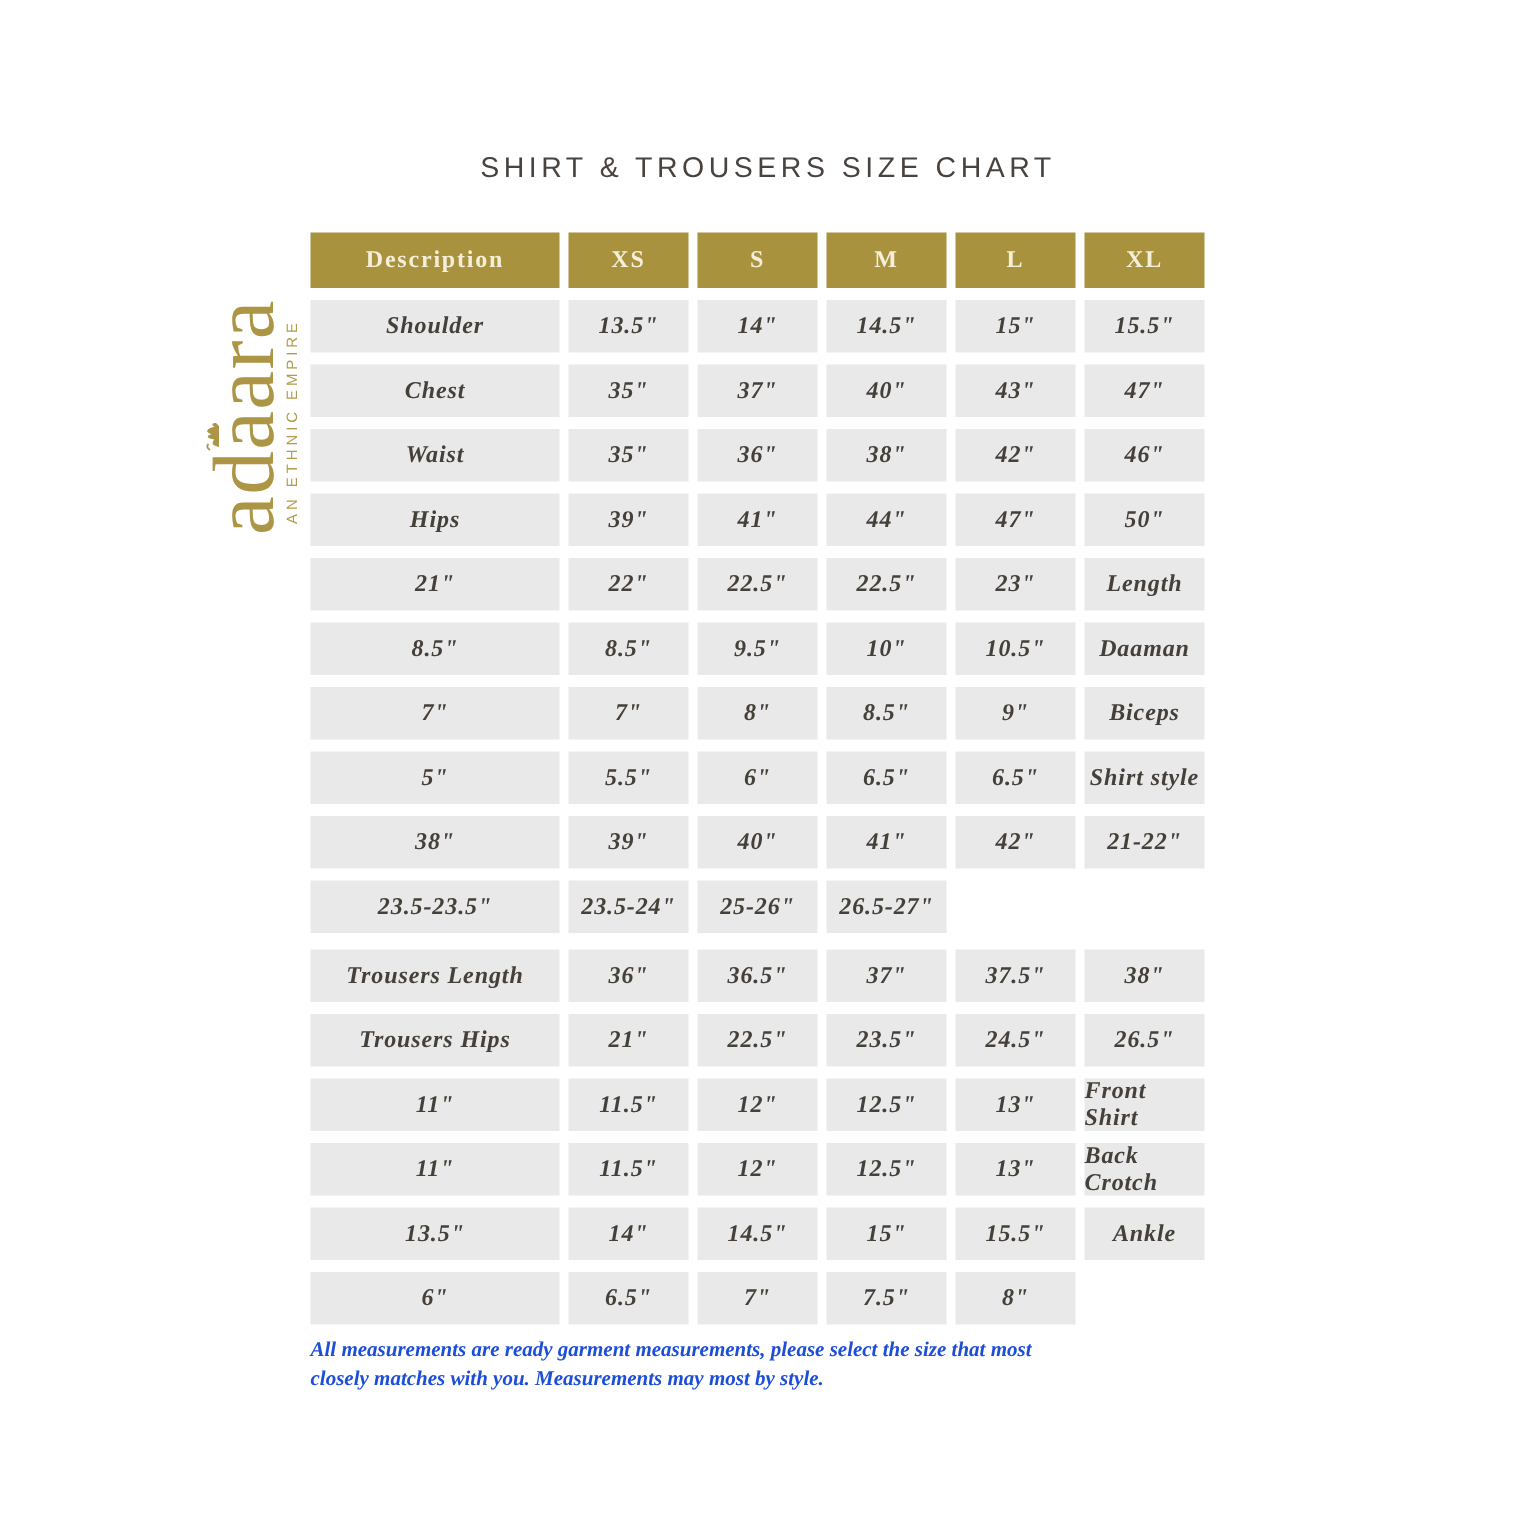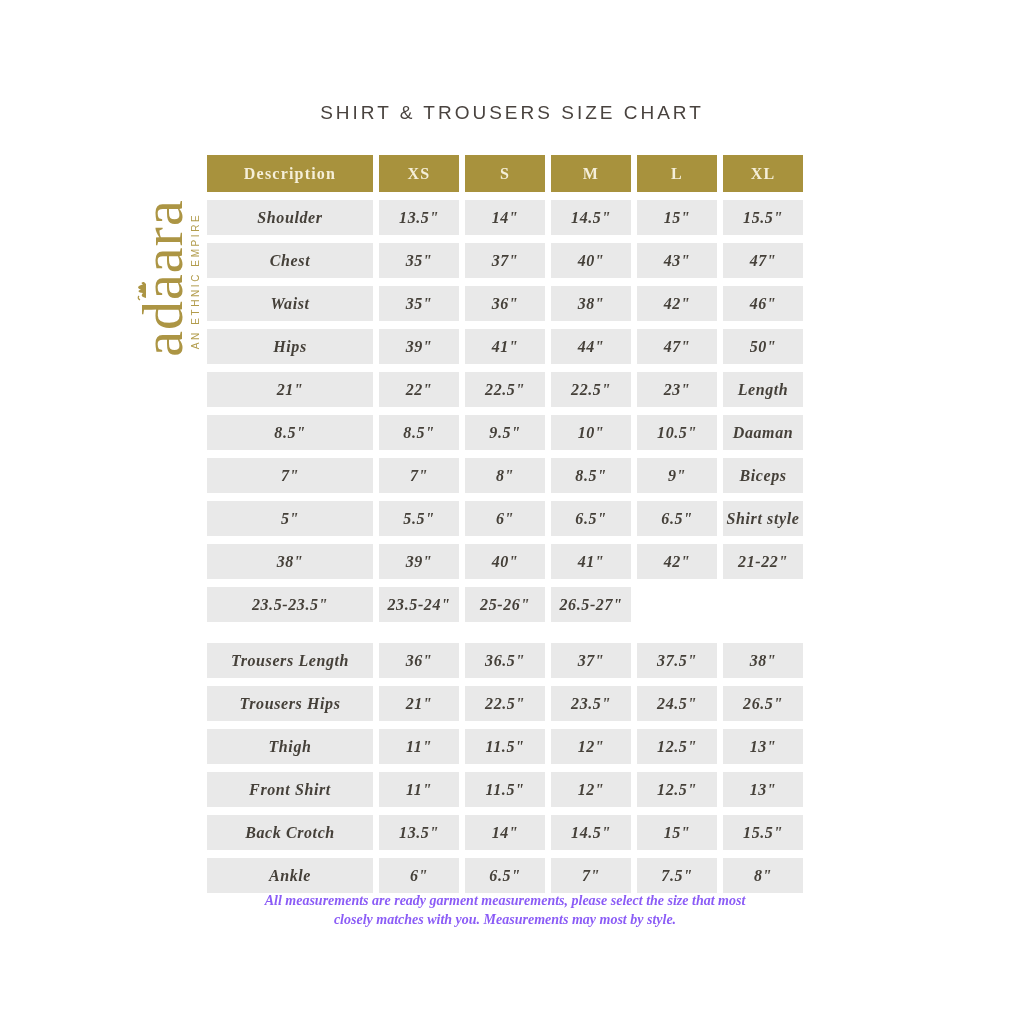--- a/index.html
+++ b/index.html
@@ -74,21 +74,21 @@
     top: 155px;
     width: 596px;
   }
   .t-grid {
     display: grid;
     grid-template-columns: 166px repeat(5, 1fr);
     column-gap: 6px;
     row-gap: 8px;
     font-weight: bold;
   }
-  .t-grid + .t-grid { margin-top: 21px; border-radius: 28px; }
+  .t-grid + .t-grid { margin-top: 11px; border-radius: 28px; }
   .th {
     background: #a8923d;
     color: #f5efd9;
     height: 37px;
     display: flex;
     align-items: center;
     justify-content: center;
     font-size: 16px;
     letter-spacing: 1.2px;
   }
@@ -103,26 +103,26 @@
     letter-spacing: 0.6px;
     color: #454039;
   }
 
   
   .footer-note {
     position: absolute;
     top: 891px;
     left: 207px;
     width: 596px;
-    text-align: center;
+    text-align: left;
     font-style: italic;
     font-weight: 600;
     font-size: 14px;
     line-height: 19px;
-    color: #8b5cf6;
+    color: #1d4ed8;
   }
 </style>
 </head>
 <body>
 
 <div class="page-title">SHIRT &amp; TROUSERS SIZE CHART</div>
 
 <div>
   <div class="logo-word-wrap">
     <span class="lw">ad</span>
@@ -208,21 +208,20 @@
       <div class="td">36.5"</div>
       <div class="td">37"</div>
       <div class="td">37.5"</div>
       <div class="td">38"</div>
       <div class="td">Trousers Hips</div>
       <div class="td">21"</div>
       <div class="td">22.5"</div>
       <div class="td">23.5"</div>
       <div class="td">24.5"</div>
       <div class="td">26.5"</div>
-      <div class="td">Thigh</div>
       <div class="td">11"</div>
       <div class="td">11.5"</div>
       <div class="td">12"</div>
       <div class="td">12.5"</div>
       <div class="td">13"</div>
       <div class="td">Front Shirt</div>
       <div class="td">11"</div>
       <div class="td">11.5"</div>
       <div class="td">12"</div>
       <div class="td">12.5"</div>

